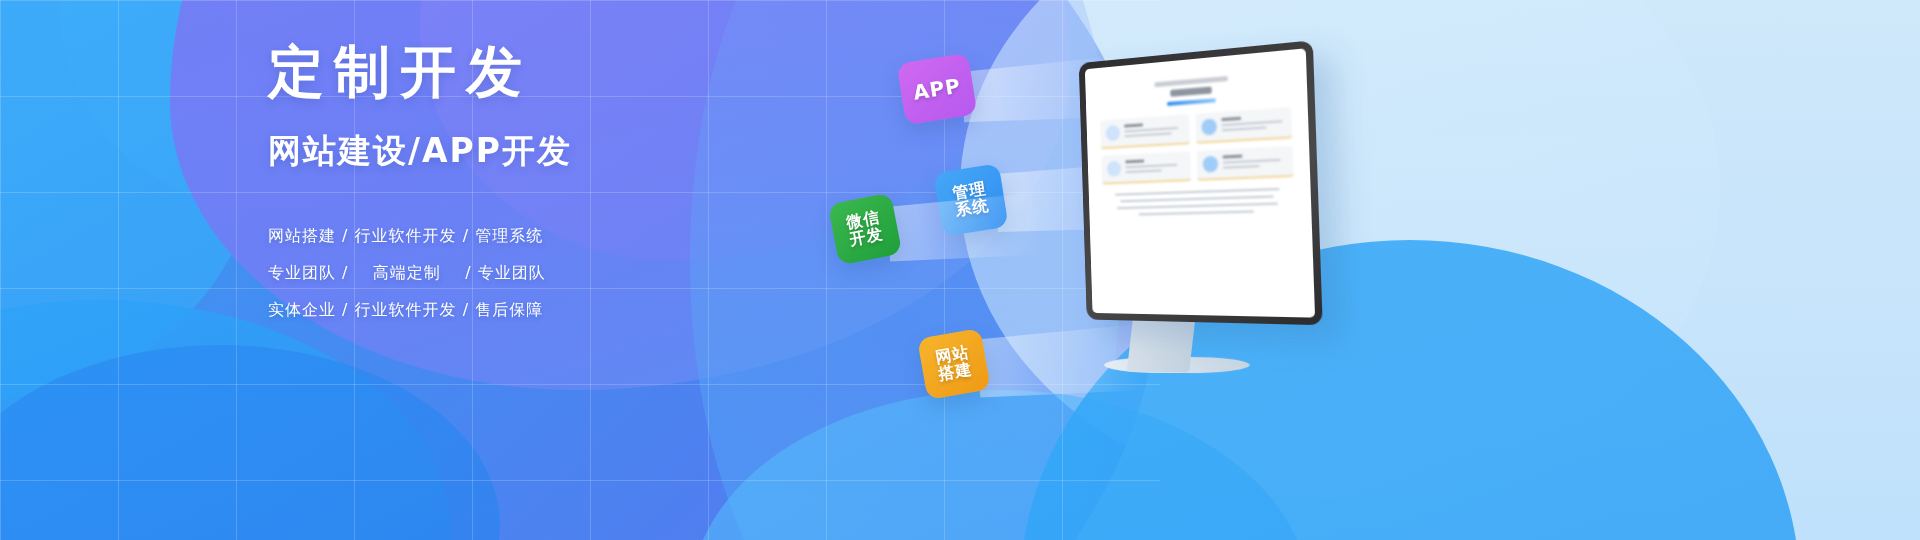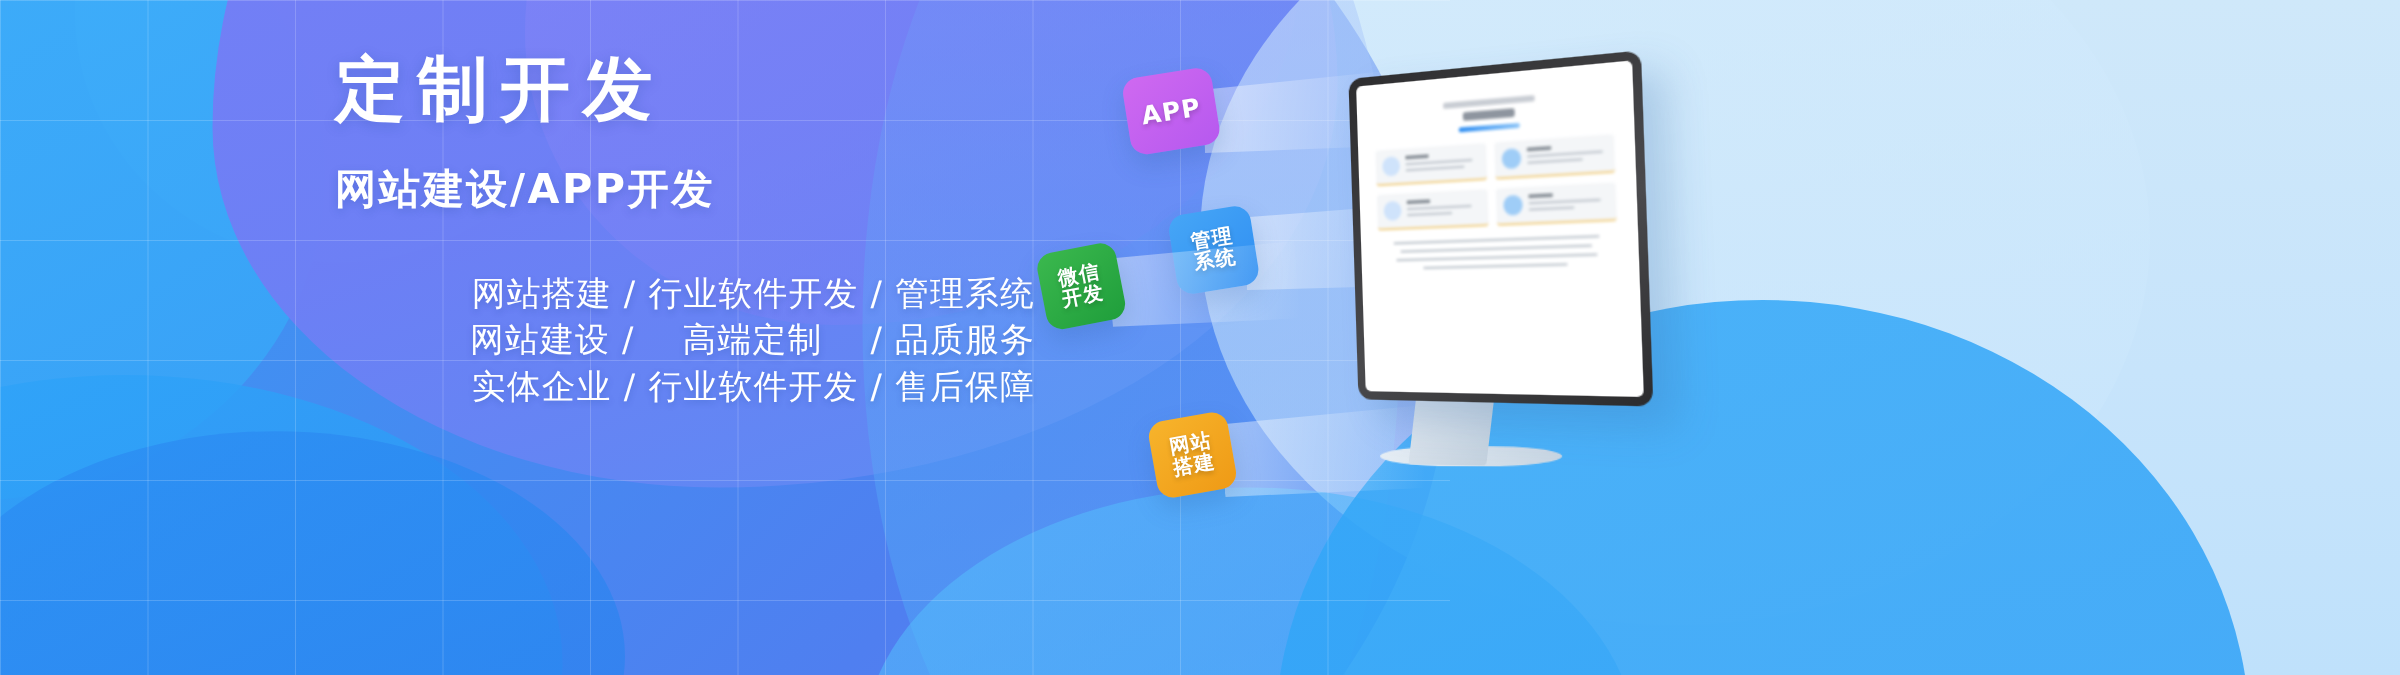--- a/index.html
+++ b/index.html
@@ -94,25 +94,24 @@
     font-family:"DejaVu Sans","Liberation Sans",sans-serif;
   }
   .subhead{
     font-size:33px;font-weight:bold;color:#ffffff;letter-spacing:2px;
     line-height:1;margin:0 0 52px 0;
     text-shadow:0 3px 8px rgba(20,60,140,.22);
     font-family:"DejaVu Sans","Liberation Sans",sans-serif;
   }
   .desc{margin:0;}
   .desc-line{
-    font-size:27px;color:#ffffff;letter-spacing:1px;
+    font-size:16px;color:#ffffff;letter-spacing:1px;
     line-height:33px;margin:0 0 4px 0;white-space:pre;
     text-shadow:0 2px 5px rgba(20,60,140,.25);
     font-family:"DejaVu Sans","Liberation Sans",sans-serif;
-    text-align:right;
   }
 
   
   .card{
     position:absolute;border-radius:13px;color:#fff;font-weight:bold;
     display:flex;flex-direction:column;align-items:center;justify-content:center;
     text-align:center;letter-spacing:1px;
     box-shadow:0 9px 20px rgba(40,90,160,.22);
     font-family:"DejaVu Sans","Liberation Sans",sans-serif;
     text-shadow:0 2px 4px rgba(0,0,0,.2);
@@ -213,21 +212,21 @@
   <div class="blob blob-pale-rt"></div>
   <div class="blob blob-sky-r2"></div>
   <div class="blob blob-sky-r"></div>
   <div class="grid"></div>
 
   <div class="copy">
     <h1 class="headline">定制开发</h1>
     <h2 class="subhead">网站建设/APP开发</h2>
     <div class="desc">
       <p class="desc-line">网站搭建 / 行业软件开发 / 管理系统</p>
-      <p class="desc-line">网站建设 /    高端定制    / 品质服务</p>
+      <p class="desc-line">专业团队 /    高端定制    / 专业团队</p>
       <p class="desc-line">实体企业 / 行业软件开发 / 售后保障</p>
     </div>
   </div>
 
   <div class="beam" id="beam-app"></div>
   <div class="card" id="card-app">
     <span>APP</span>
   </div>
 
   <div class="beam" id="beam-mgmt"></div>

